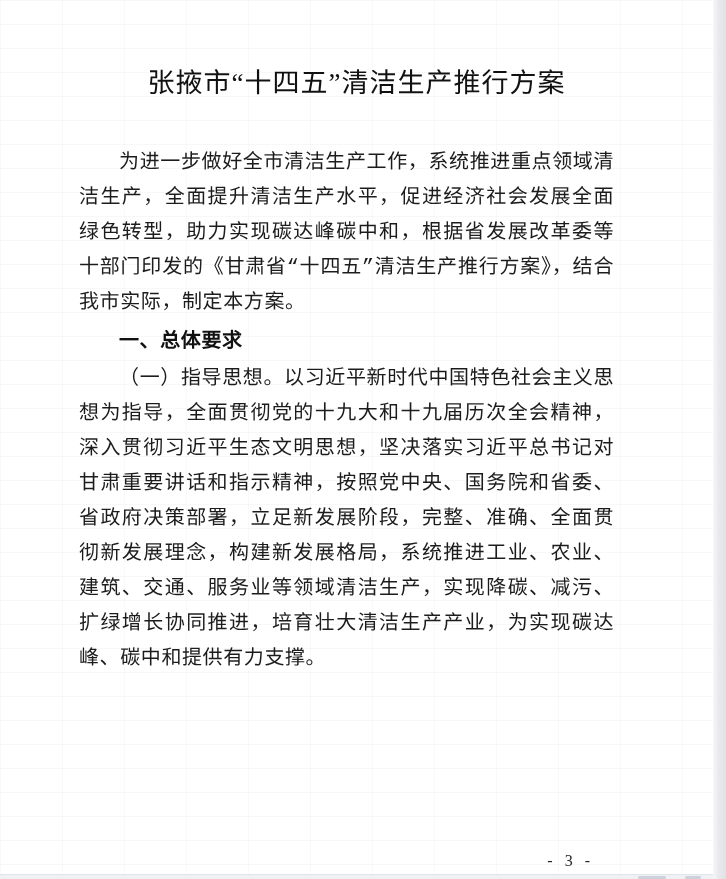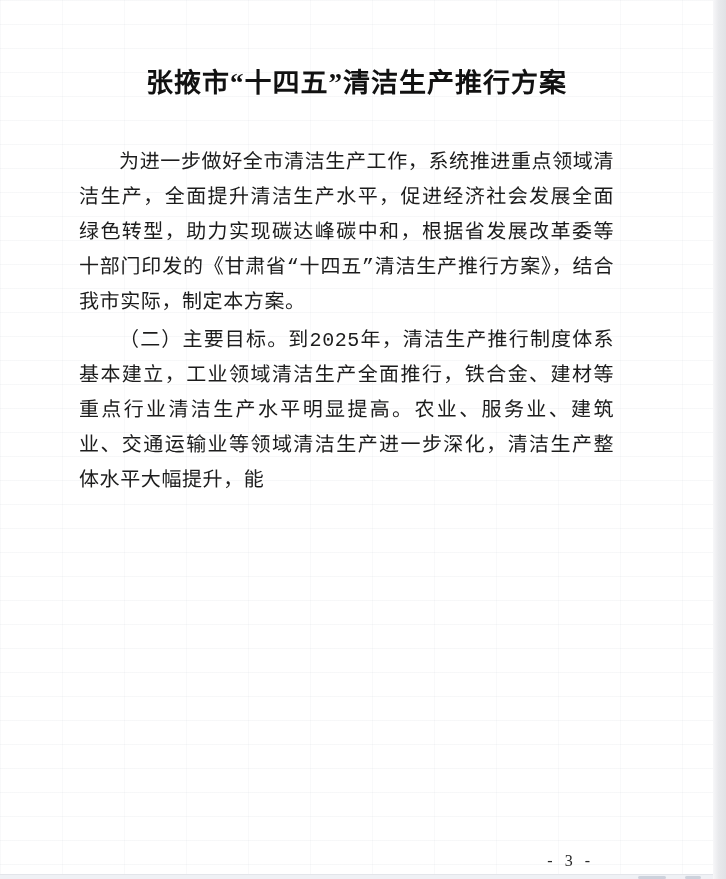--- a/index.html
+++ b/index.html
@@ -29,21 +29,21 @@
       repeating-linear-gradient(to right, rgba(175,180,192,0.08) 0 1px, transparent 1px 62px);
     color: #1a1a1a;
   }
   .doc-title {
     margin: 0;
     padding-top: 66px;
     height: 35px;
     line-height: 35px;
     text-align: center;
     font-size: 27px;
-    font-weight: bold;
+    font-weight: normal;
     letter-spacing: 1px;
     color: #111;
   }
   .doc-body {
     margin: 44px 0 0 79px;
     width: 535px;
     font-size: 20px;
     line-height: 35px;
     letter-spacing: 0.6px;
     text-align: justify;
@@ -106,23 +106,24 @@
 <div class="viewer">
 
   <div class="page">
 
     <h1 class="doc-title">张掖市“十四五”清洁生产推行方案</h1>
 
     <div class="doc-body">
 
       <p class="para">为进一步做好全市清洁生产工作，系统推进重点领域清洁生产，全面提升清洁生产水平，促进经济社会发展全面绿色转型，助力实现碳达峰碳中和，根据省发展改革委等十部门印发的《甘肃省“十四五”清洁生产推行方案》，结合我市实际，制定本方案。</p>
 
+      <h2 class="heading">一、总体要求</h2>
 
+      <p class="para">（一）指导思想。以习近平新时代中国特色社会主义思想为指导，全面贯彻党的十九大和十九届历次全会精神，深入贯彻习近平生态文明思想，坚决落实习近平总书记对甘肃重要讲话和指示精神，按照党中央、国务院和省委、省政府决策部署，立足新发展阶段，完整、准确、全面贯彻新发展理念，构建新发展格局，系统推进工业、农业、建筑、交通、服务业等领域清洁生产，实现降碳、减污、扩绿增长协同推进，培育壮大清洁生产产业，为实现碳达峰、碳中和提供有力支撑。</p>
 
-      <p class="para">（二）主要目标。到2025年，清洁生产推行制度体系基本建立，工业领域清洁生产全面推行，铁合金、建材等重点行业清洁生产水平明显提高。农业、服务业、建筑业、交通运输业等领域清洁生产进一步深化，清洁生产整体水平大幅提升，能</p>
 
     </div>
 
     <div class="page-number">- 3 -</div>
 
   </div>
 
   <div class="scroll-track"></div>
 
   <div class="bottom-strip">

